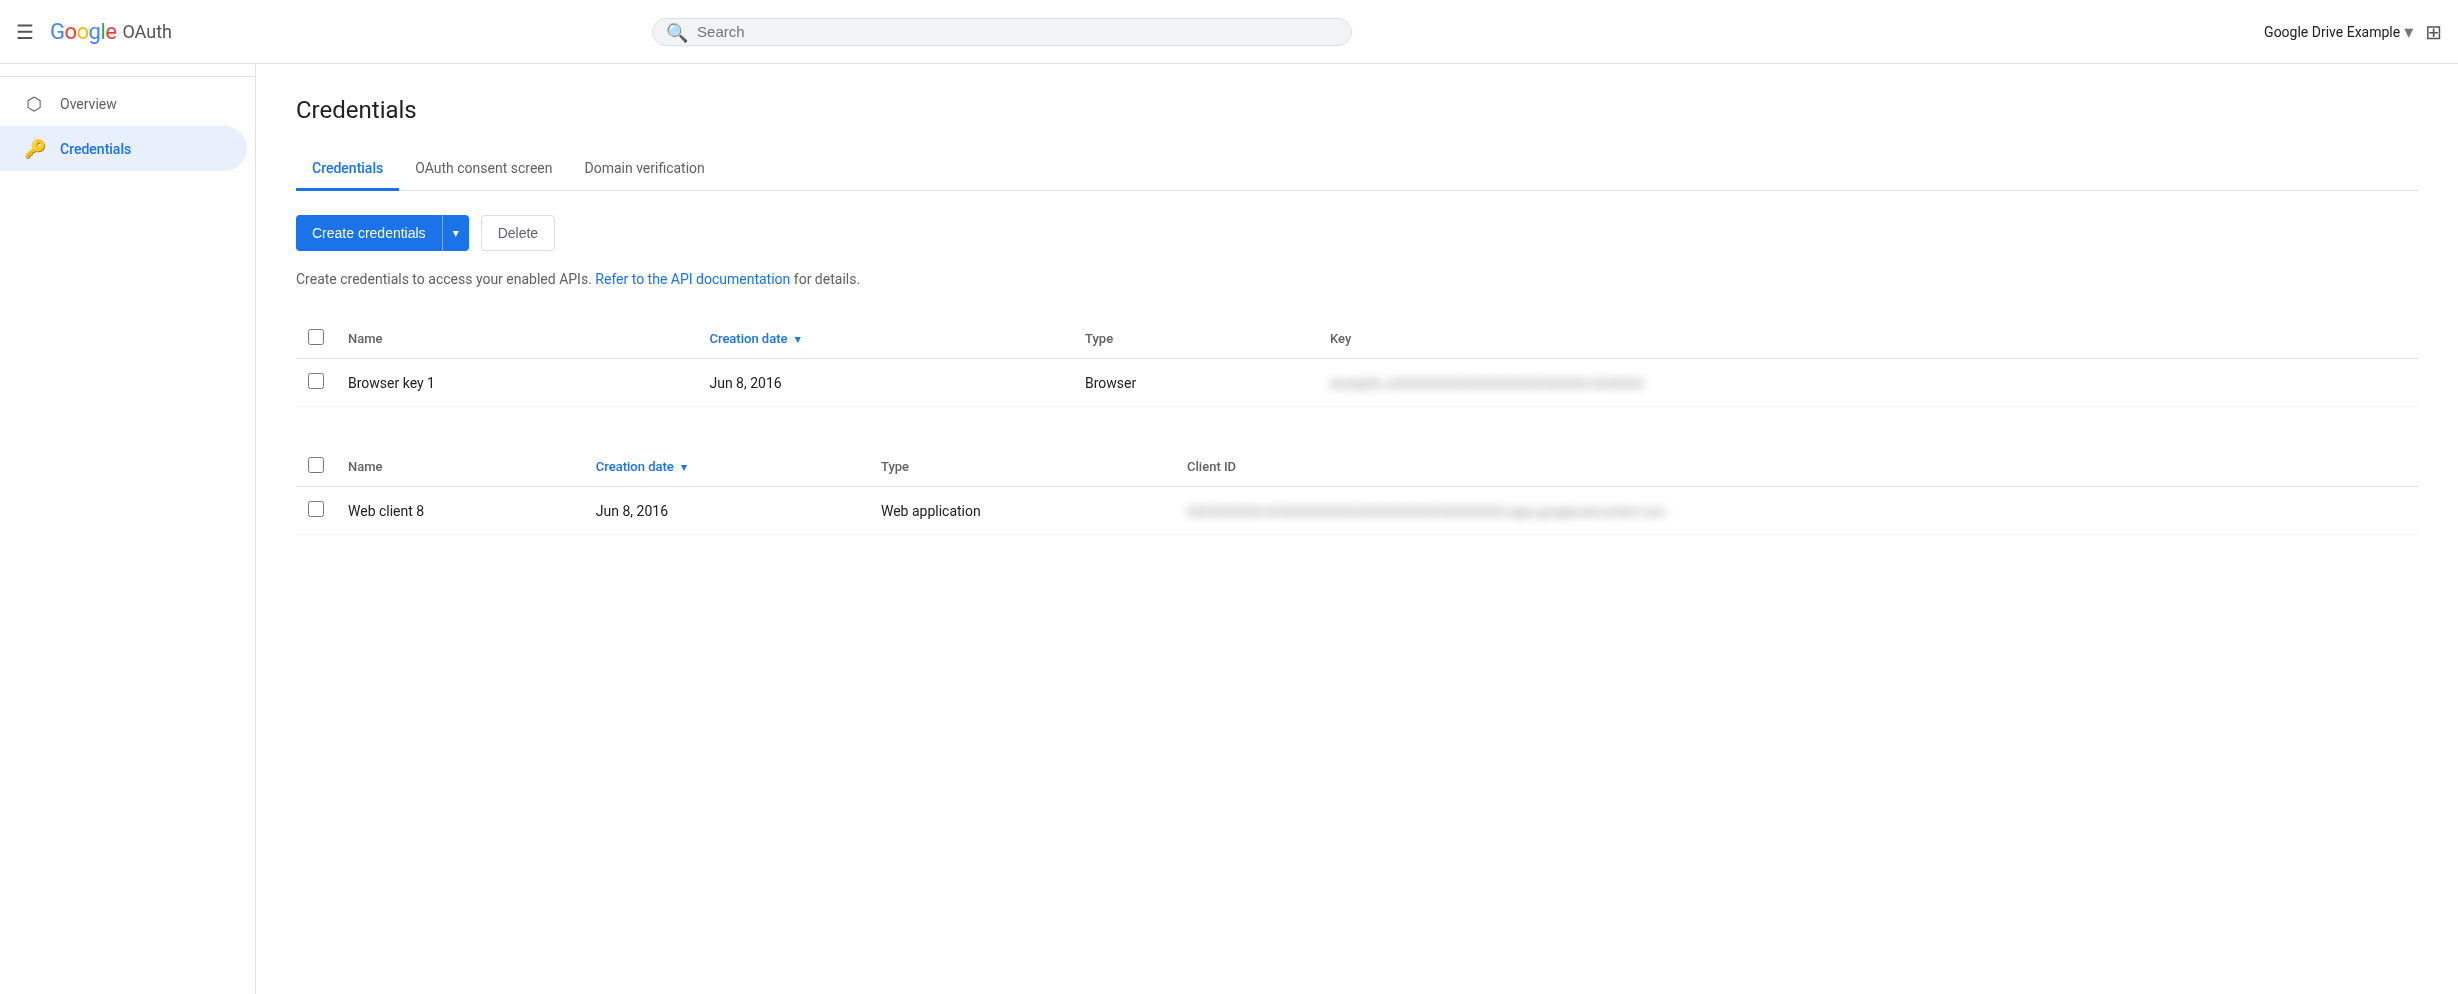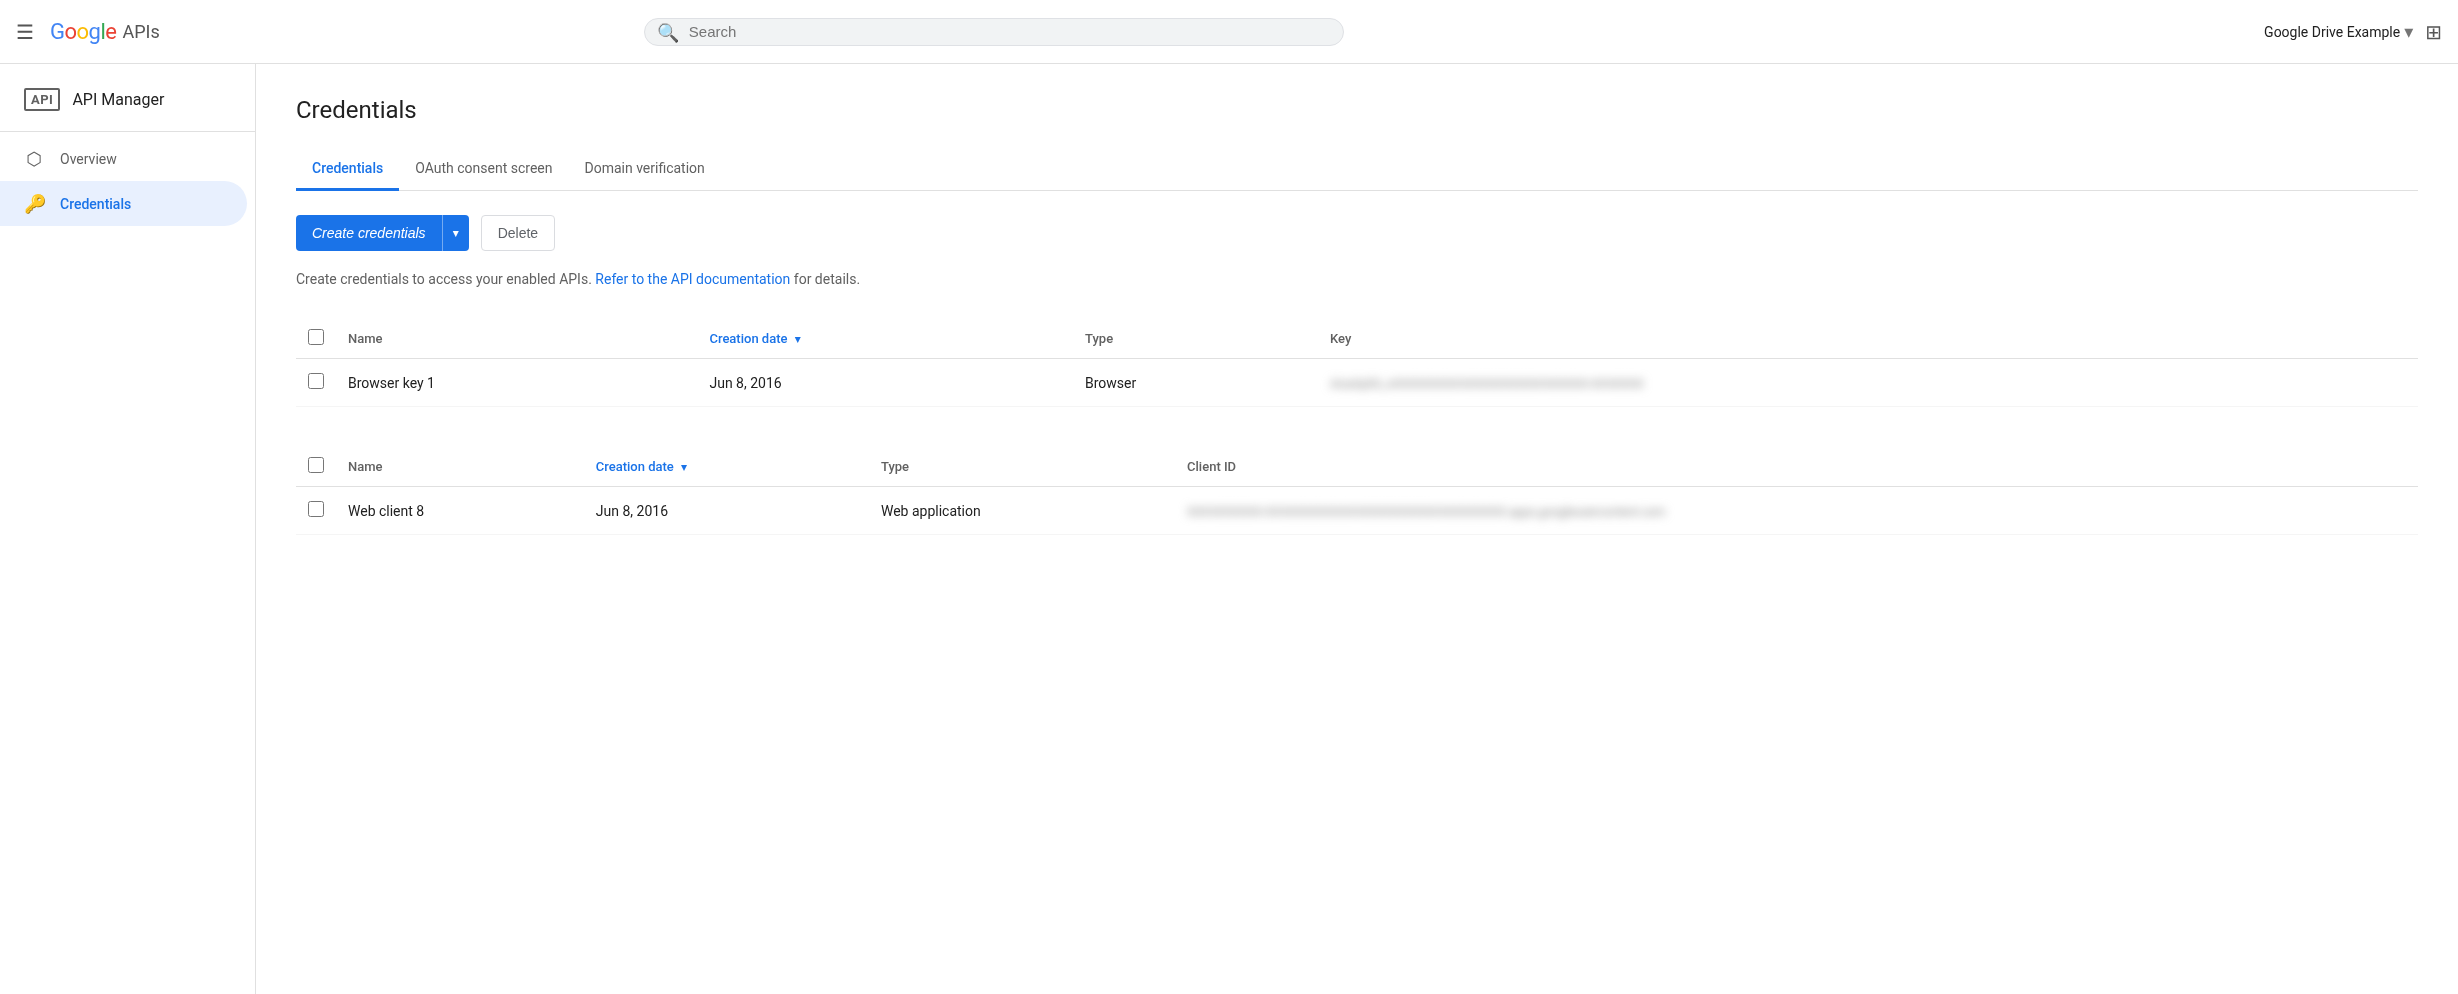--- a/index.html
+++ b/index.html
@@ -202,21 +202,20 @@
       font-weight: 500;
       cursor: pointer;
       height: 36px;
       overflow: hidden;
     }
     .btn-create-label {
       padding: 4px 16px;
       height: 100%;
       display: flex;
       align-items: center;
-      font-style: italic;
     }
     .btn-create-divider {
       width: 1px;
       height: 100%;
       background: rgba(255,255,255,0.4);
     }
     .btn-create-arrow {
       padding: 0 10px;
       height: 100%;
       display: flex;
@@ -304,43 +303,39 @@
   <span class="topbar-menu-icon">☰</span>
 
   <div class="google-logo">
     <span class="g-blue">G</span>
       <span class="g-red">o</span>
       <span class="g-yellow">o</span>
       <span class="g-blue">g</span>
       <span class="g-green">l</span>
       <span class="g-red">e</span>
   </div>
-  <span class="topbar-product">APIs</span>
+  <span class="topbar-product">OAuth</span>
 
   <div class="topbar-search">
     <span class="topbar-search-icon">🔍</span>
     <input type="text" placeholder="Search" style="">
   </div>
 
   <div class="topbar-right">
     <div class="topbar-project">
       <span>Google Drive Example</span>
       <span class="topbar-project-arrow">▾</span>
     </div>
     <span class="topbar-grid-icon">⊞</span>
   </div>
 </div>
 
 <div class="layout">
 
   <nav class="sidebar">
-    <div class="sidebar-api-manager">
-      <span class="api-badge">API</span>
-      <span class="sidebar-api-manager-label">API Manager</span>
-    </div>
     <div class="sidebar-divider"></div>
 
     <div class="sidebar-item">
       <span class="sidebar-item-icon">⬡</span>
       <span>Overview</span>
     </div>
     <div class="sidebar-item active">
       <span class="sidebar-item-icon">🔑</span>
       <span>Credentials</span>
     </div>

